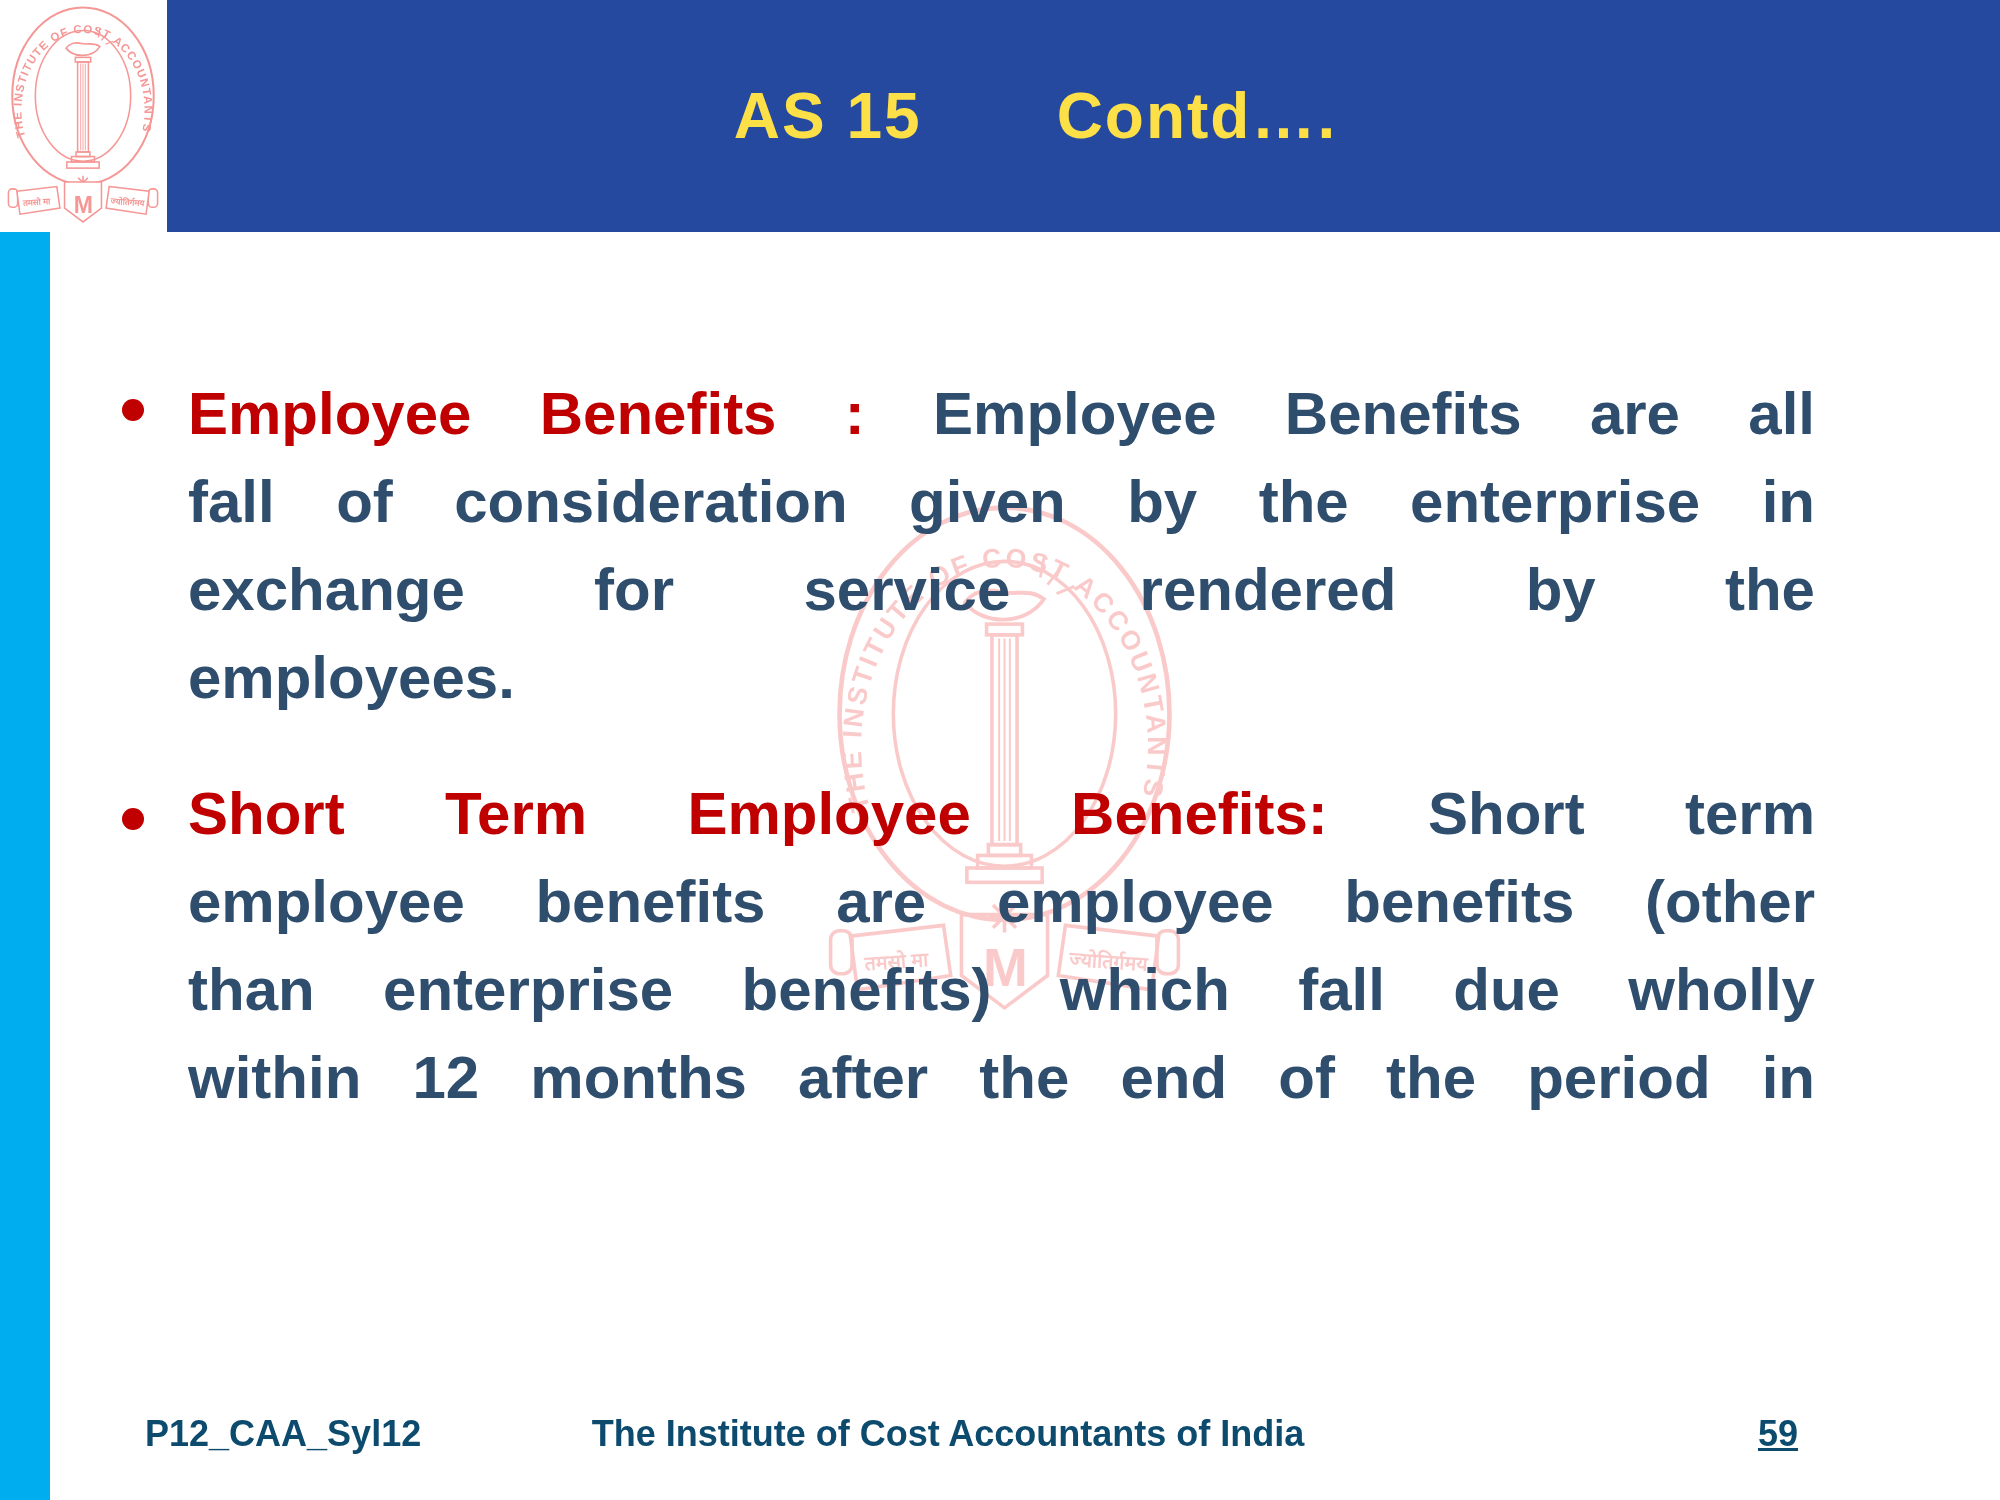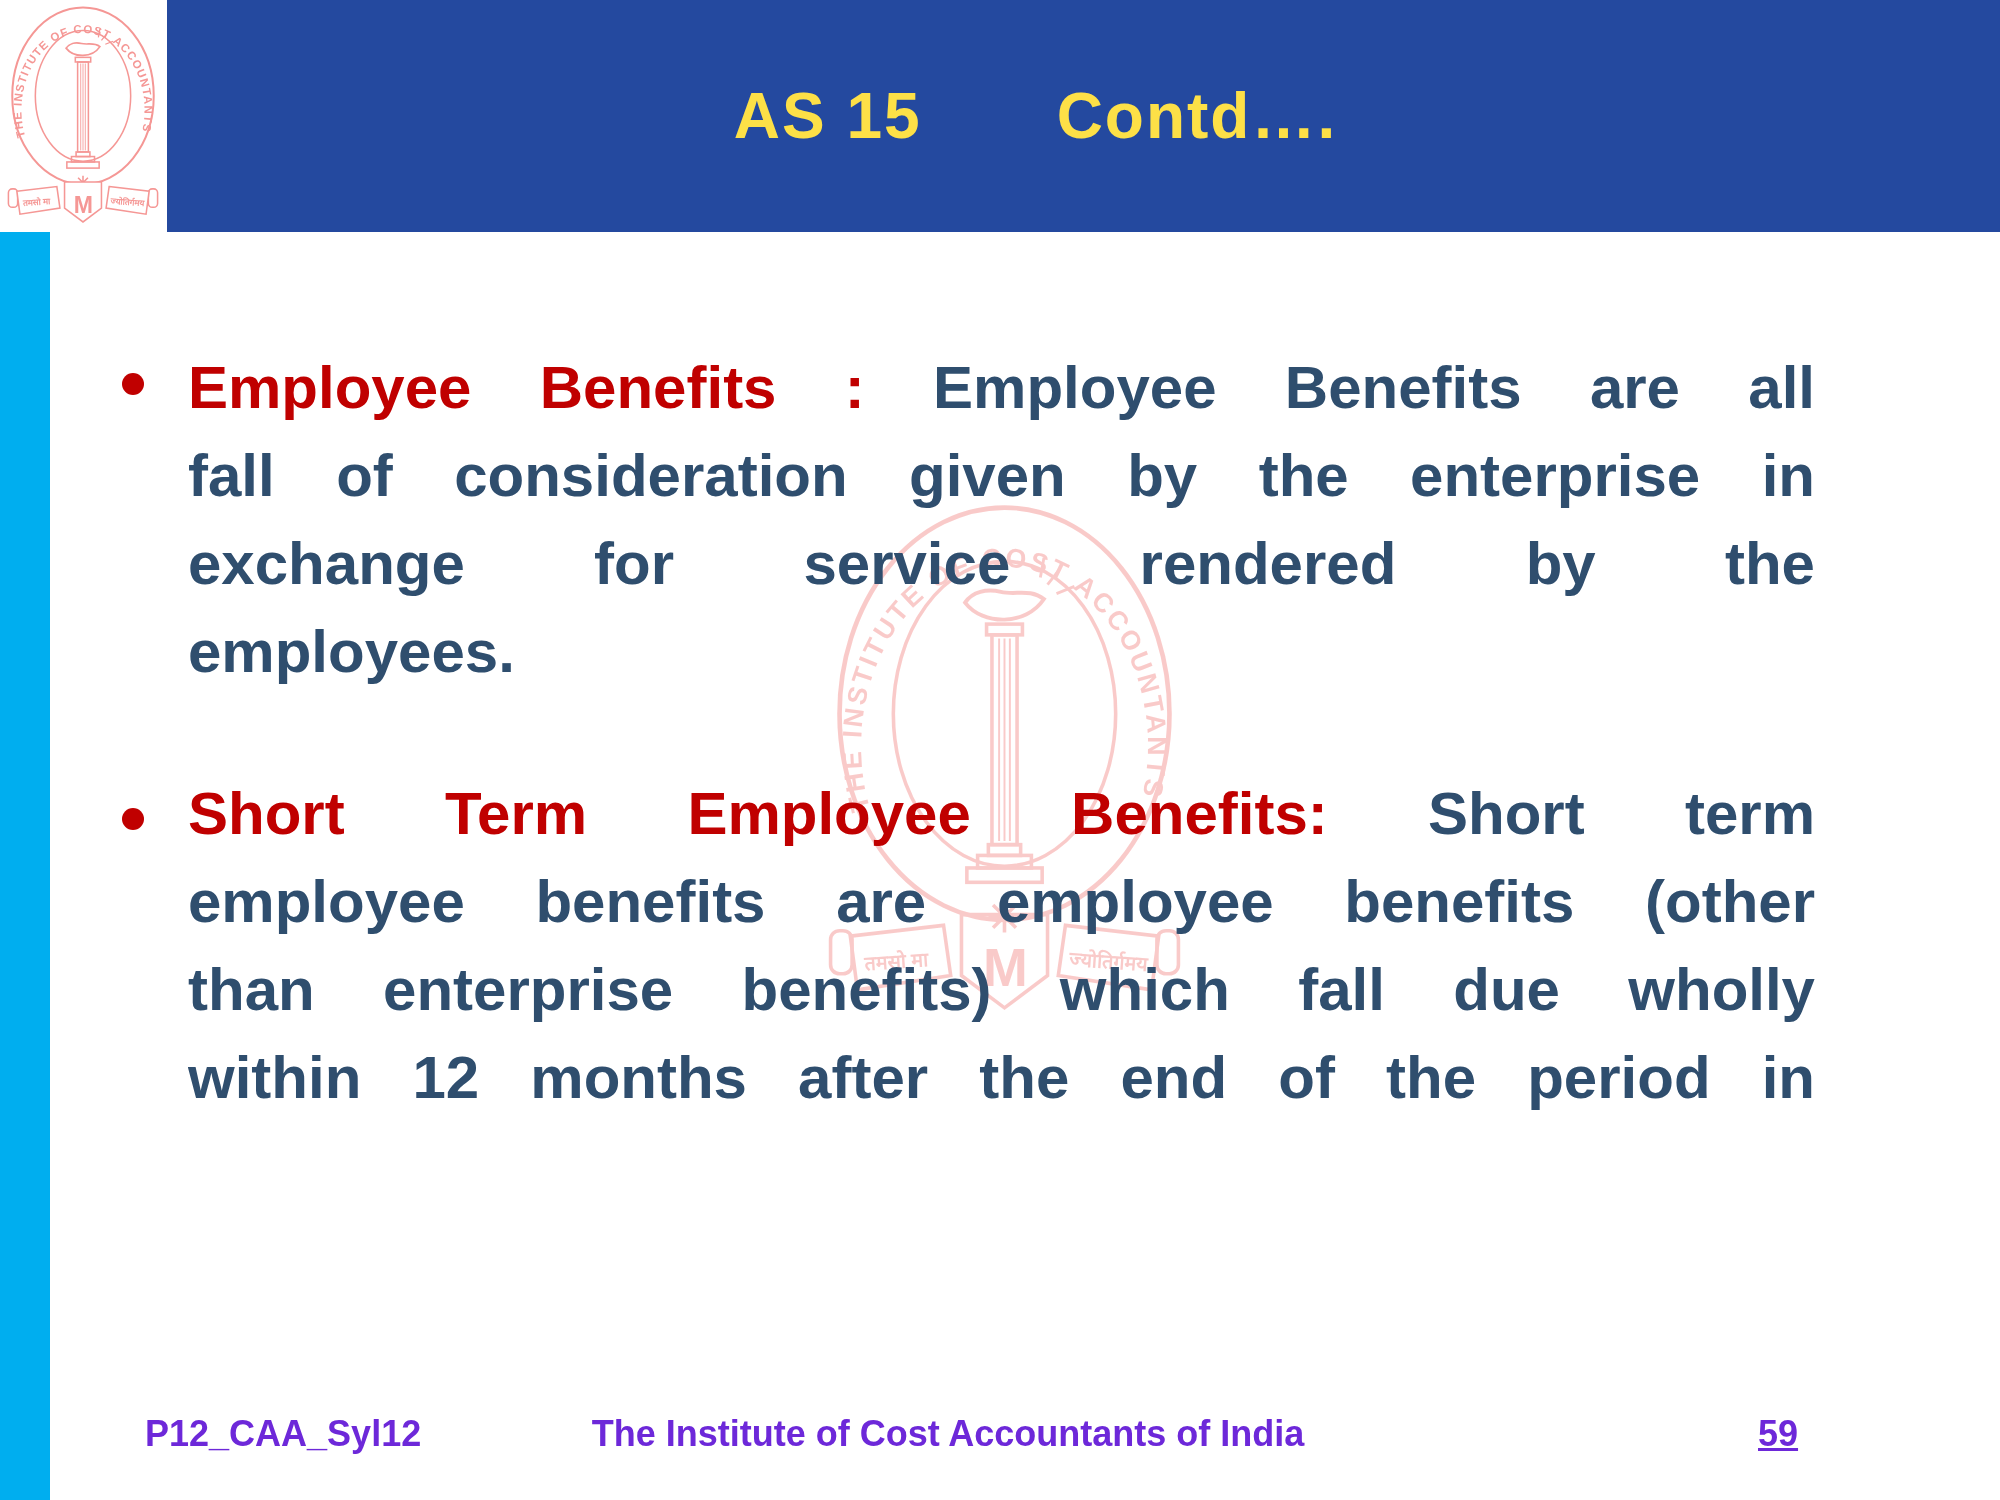--- a/index.html
+++ b/index.html
@@ -15,36 +15,36 @@
   
   .logo-box{position:absolute;left:0;top:0;width:167px;height:232px;background:#FFFFFF;}
   .logo-svg{position:absolute;color:#F59795;}
   .logo-main{left:6px;top:2px;width:154px;height:223px;}
   
   .side-stripe{position:absolute;left:0;top:232px;width:50px;height:1268px;background:#00AEEF;}
   
   .watermark{left:825px;top:495px;width:359px;height:520px;opacity:0.5;}
   
   .para{position:absolute;left:96px;width:1719px;display:flex;z-index:2;}
-  .para-1{top:344px;}
+  .para-1{top:370px;}
   .para-2{top:770px;}
   .bullet-col{width:92px;flex:0 0 92px;}
   .dot{width:22px;height:22px;border-radius:50%;background:#C00000;margin-left:26px;}
   .para-1 .dot{margin-top:29px;}
   .para-2 .dot{margin-top:38px;}
   .text-col{flex:1;font-size:60px;color:#2F4E6E;}
   .line{height:88px;line-height:88px;overflow:hidden;white-space:normal;}
   .line.j{text-align:justify;text-align-last:justify;}
   .line.j::after{content:"";display:inline-block;width:100%;height:0;}
   .line.l{text-align:left;}
   .c-red{color:#C00000;}
   .c-navy{color:#2F4E6E;}
   
   .footer-item{position:absolute;top:1412px;height:44px;line-height:44px;
-    font-size:36px;color:#6d28d9;white-space:nowrap;z-index:3;}
+    font-size:36px;color:#0c4a6e;white-space:nowrap;z-index:3;}
   .footer-left{left:145px;}
   .footer-center{left:948px;transform:translateX(-50%);}
   .footer-page{left:1758px;text-decoration:underline;}
   
   .lgs{stroke:currentColor;fill:none;}
   .lgf{fill:currentColor;stroke:none;}
   .lgw{stroke:currentColor;fill:#FFFFFF;}
   .ring-text{font-family:"Liberation Sans",sans-serif;font-weight:bold;letter-spacing:1.5px;}
 </style>
 </head>

